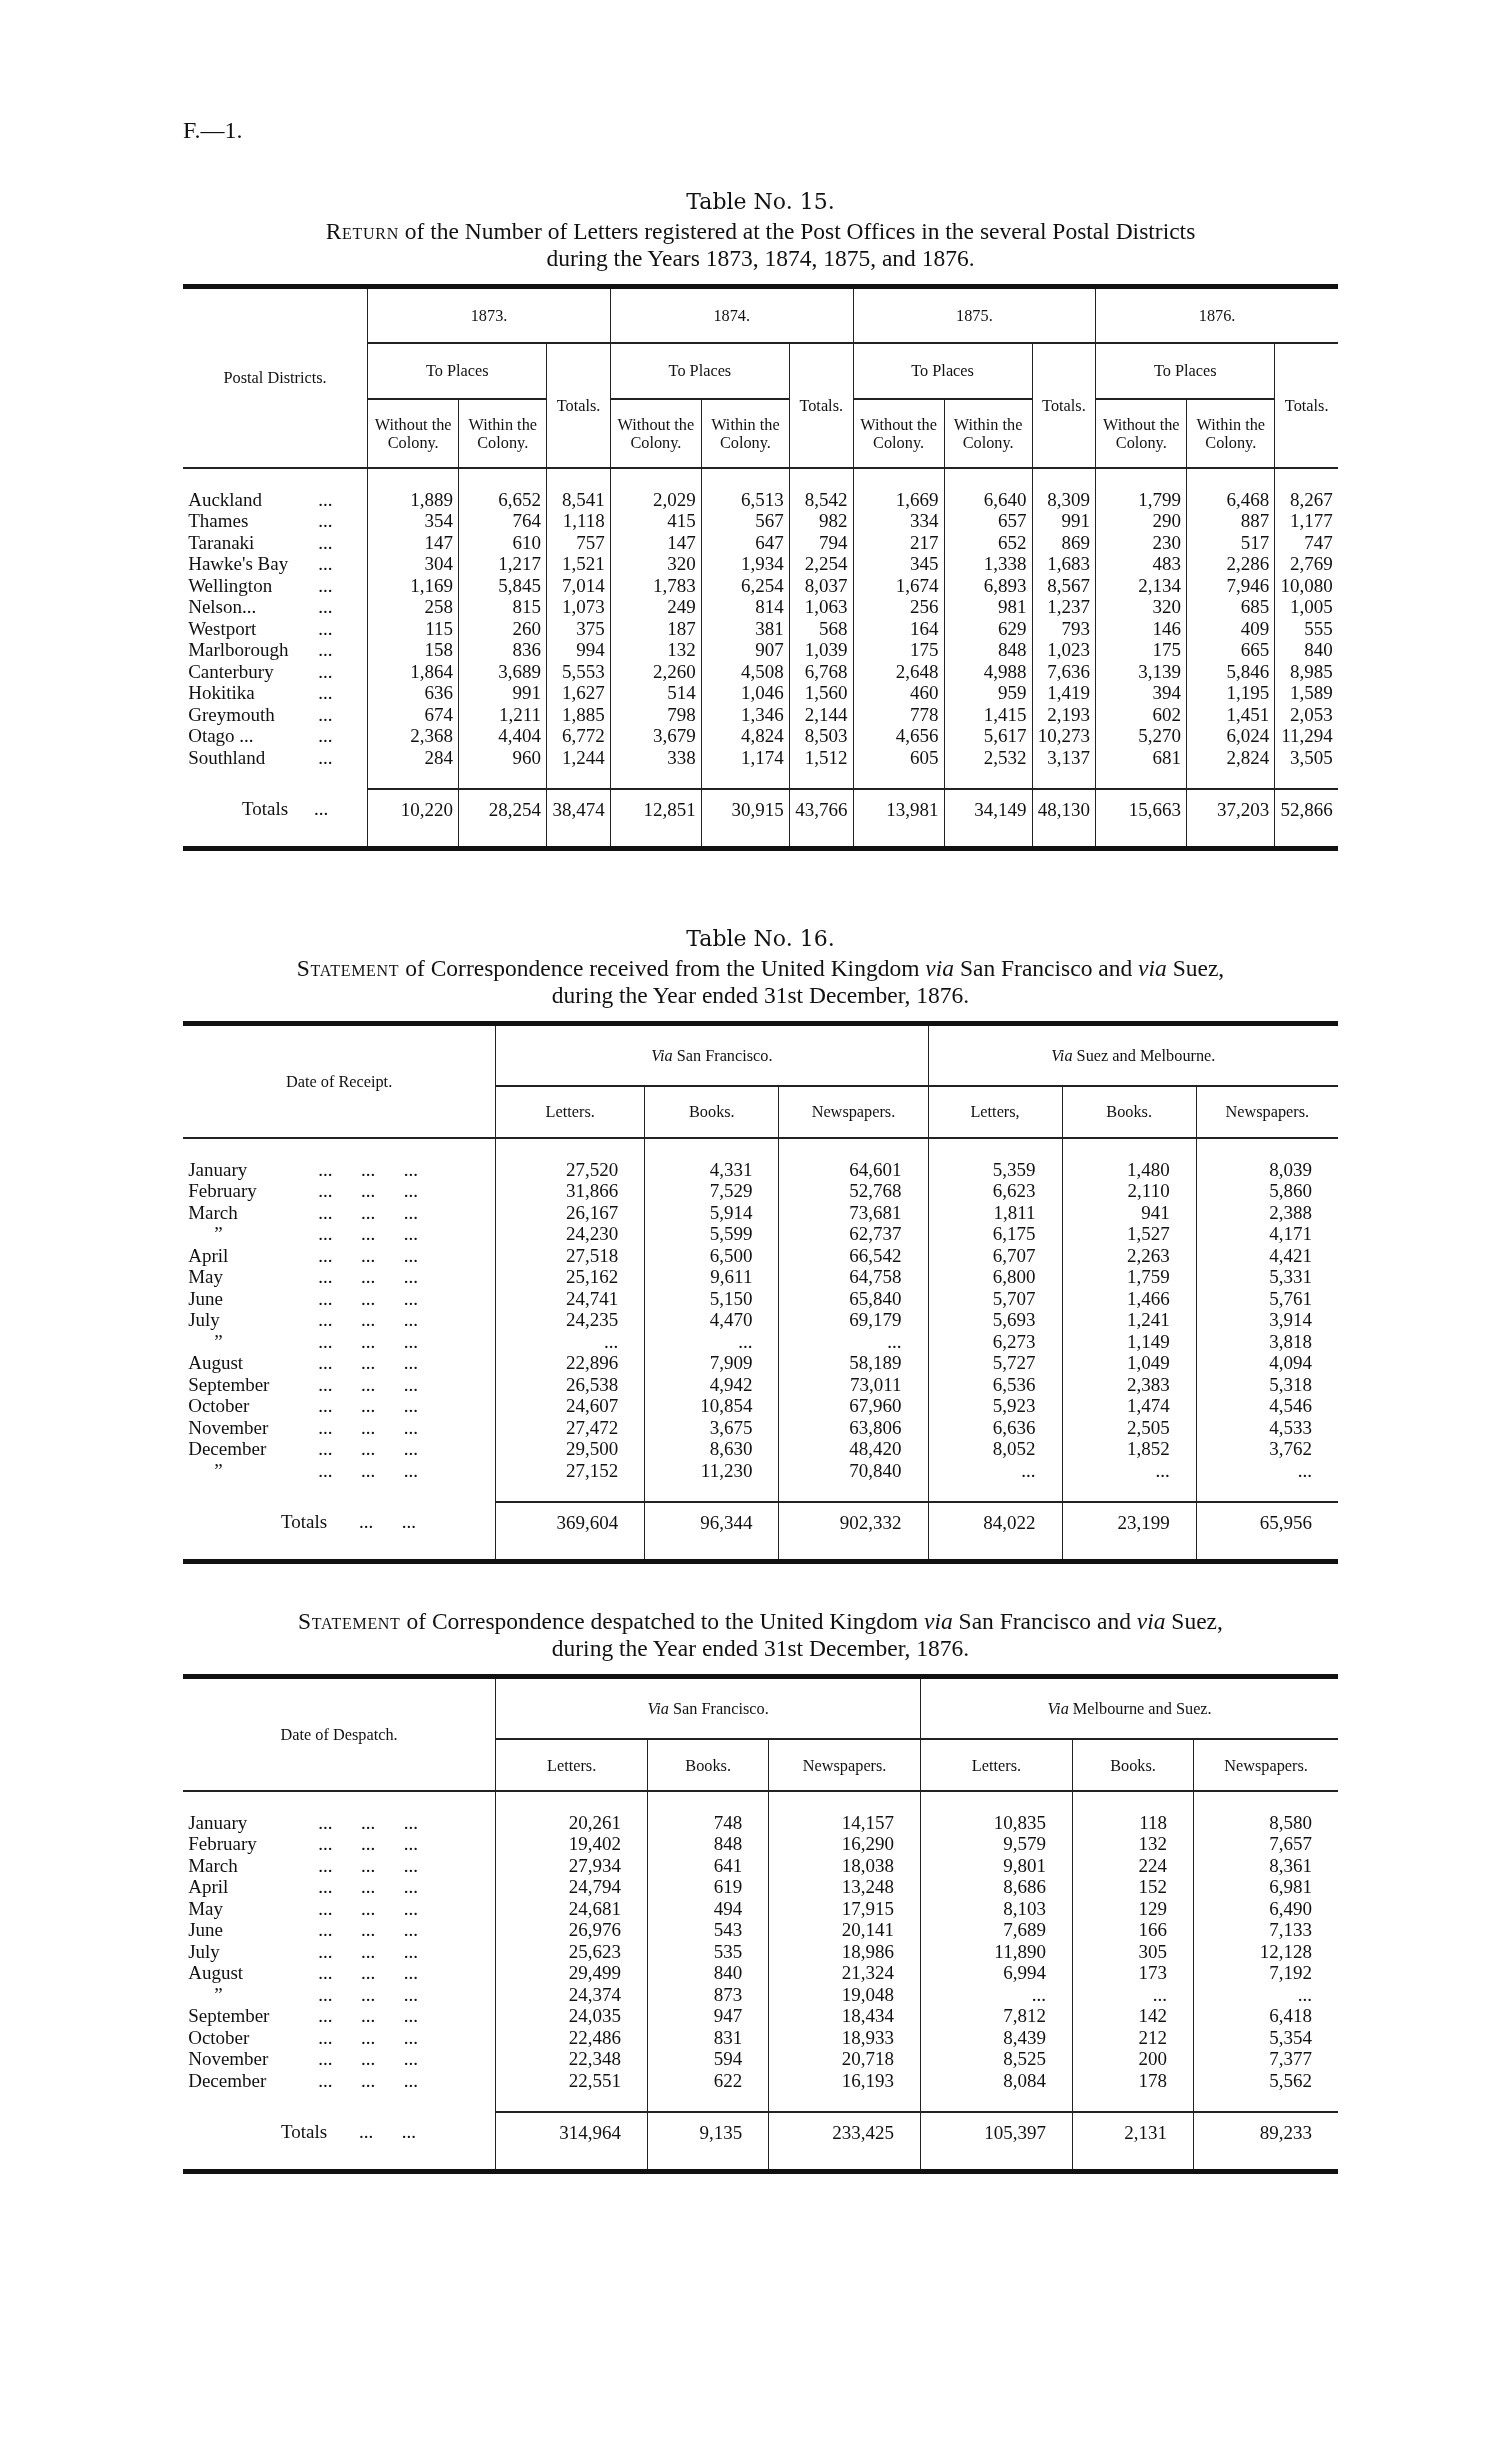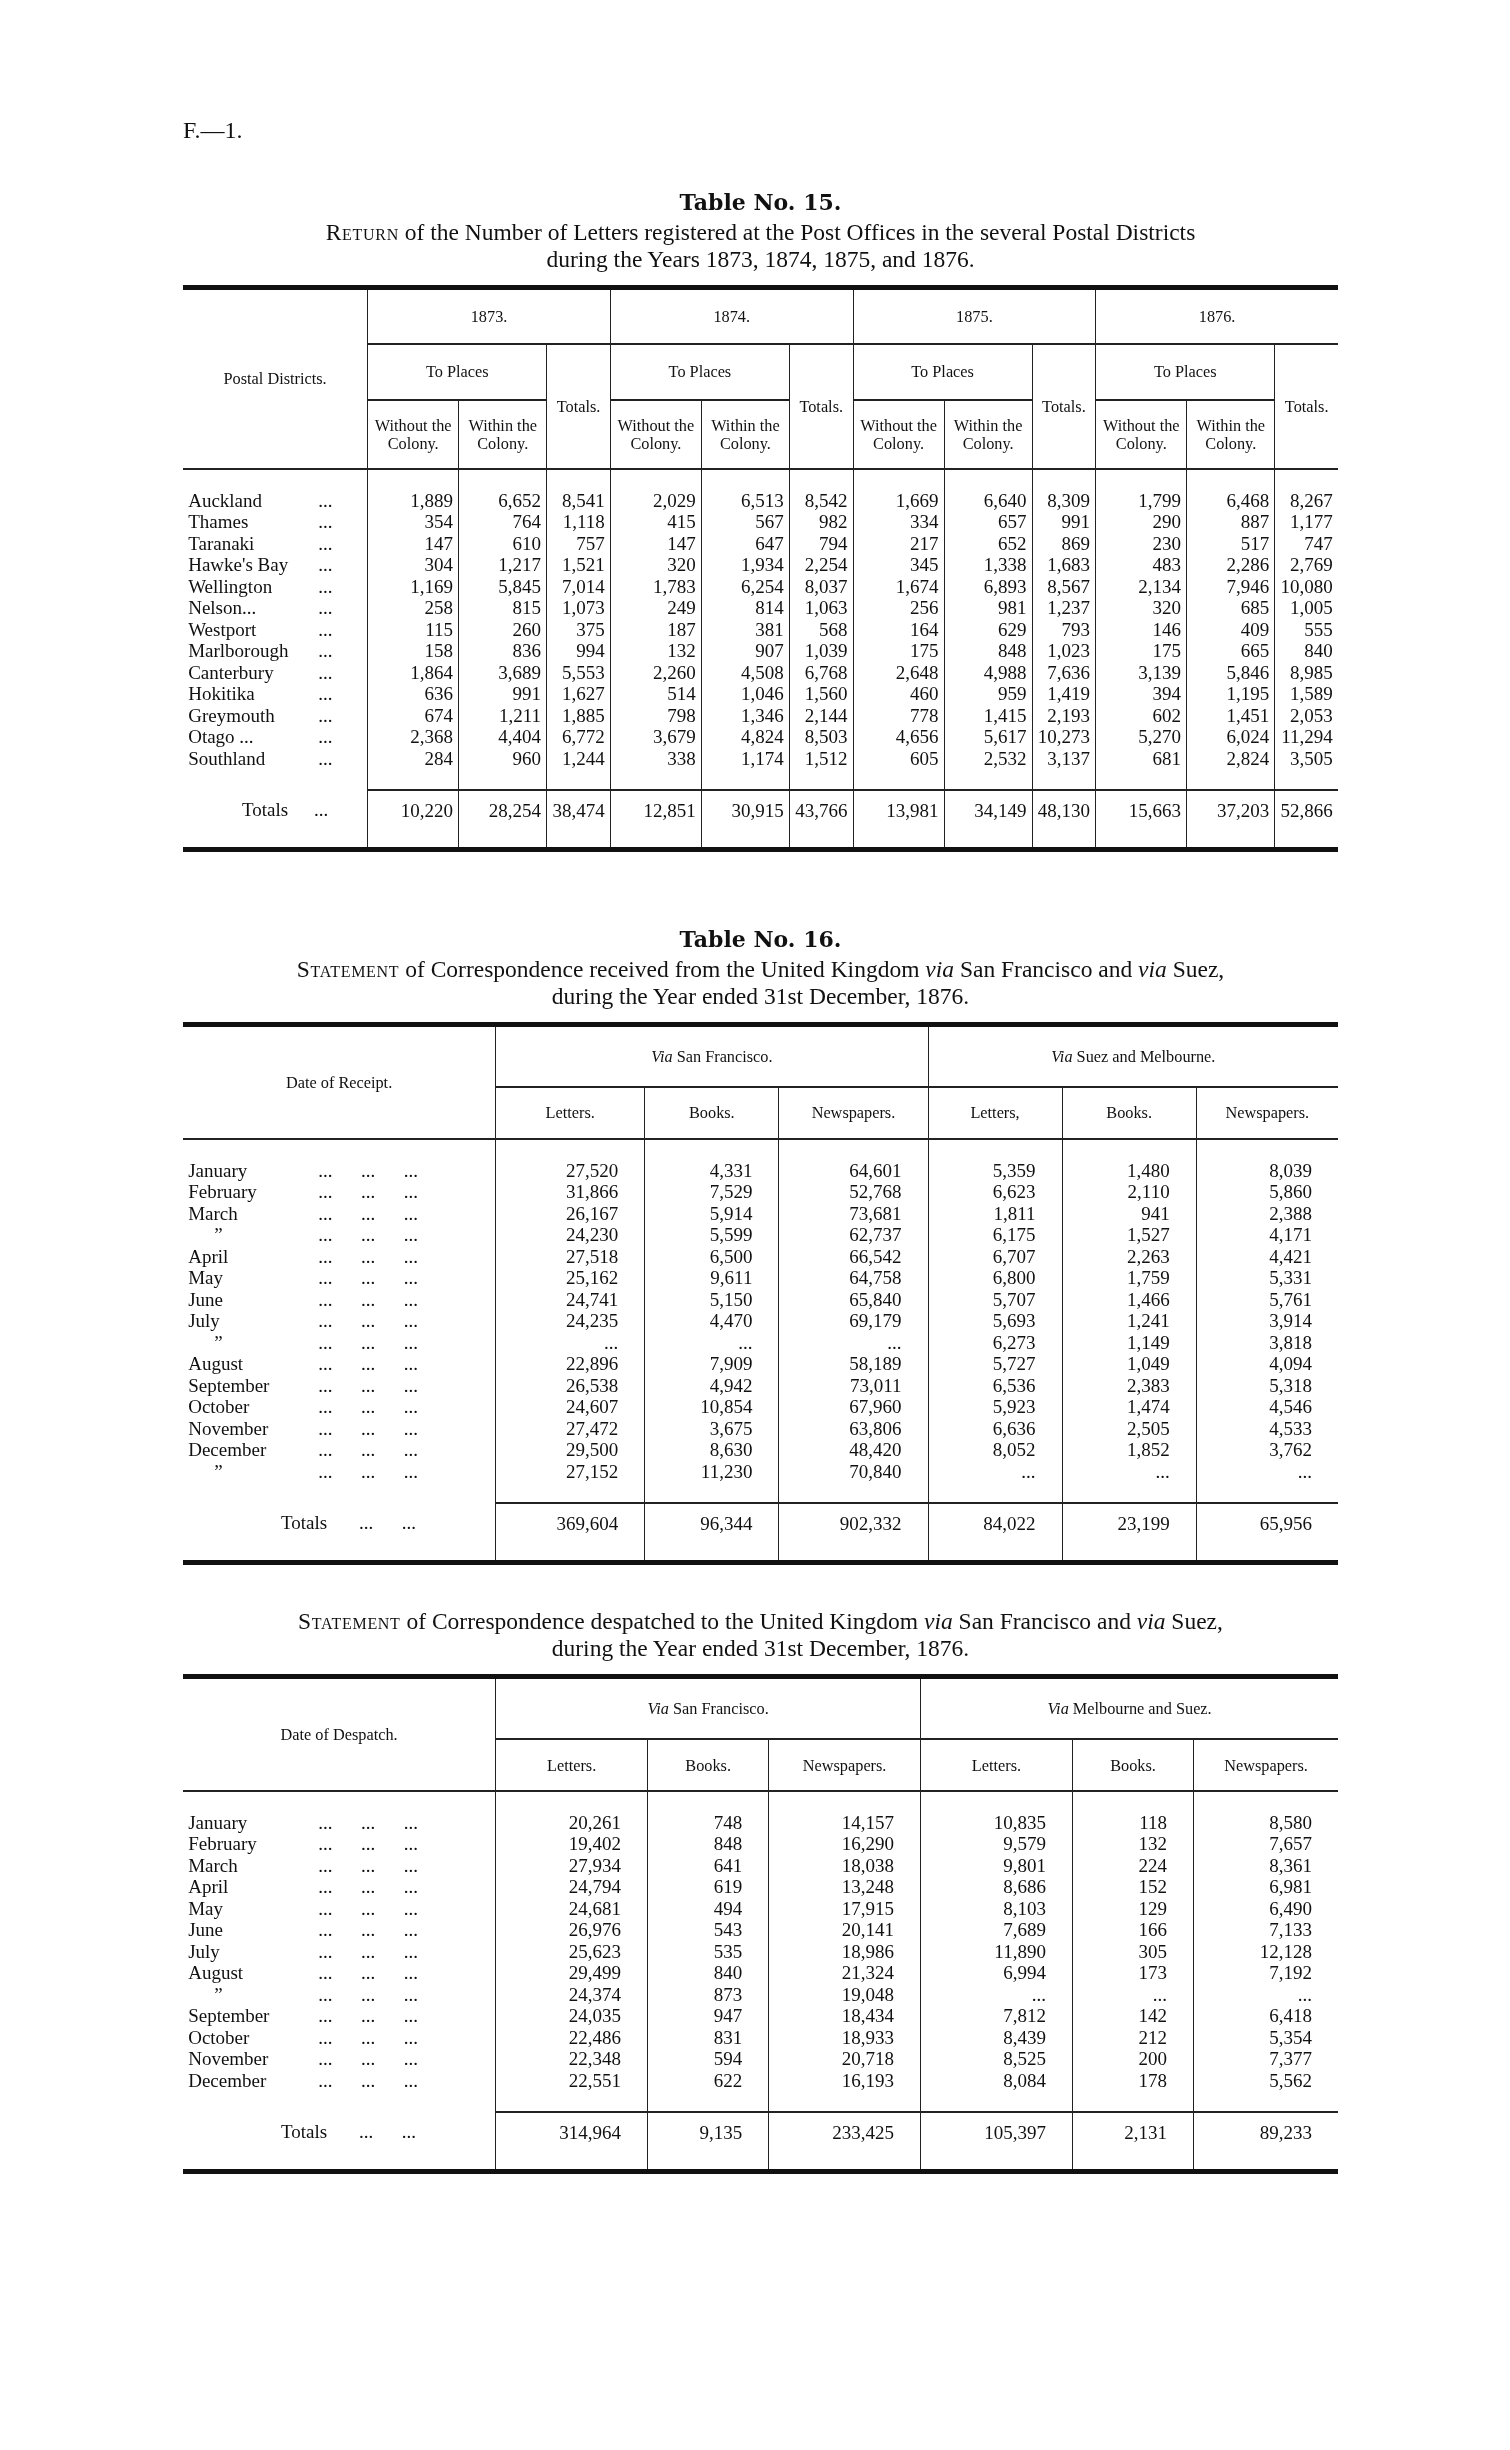--- a/index.html
+++ b/index.html
@@ -1,21 +1,21 @@
 <!DOCTYPE html>
 <html style="font-size:10.4px"><head>
 <meta charset="utf-8">
 <style>
   html, body { margin: 0; padding: 0; background: #ffffff; }
   body { width: 1510px; height: 2450px; position: relative; color: #111; font-family: "Liberation Serif", "DejaVu Serif", serif; }
   .page-hdr { position: absolute; top: 117px; left: 183px; right: 176px; height: 39px; font-size: 24px; }
   .page-hdr .left { position: absolute; left: 0; top: 0; }
   .page-hdr .center { position: absolute; left: 0; right: 0; text-align: center; top: 0; }
   .tblock { position: absolute; left: 183px; width: 1155px; }
-  .ttitle { text-align: center; font-weight: bold; font-size: 22px; font-family: "DejaVu Serif", serif; margin-bottom: 3.9px; }
+  .ttitle { text-align: center; font-weight: normal; font-size: 22px; font-family: "DejaVu Serif", serif; margin-bottom: 3.9px; }
   .tsub { text-align: center; font-size: 23.5px; line-height: 27px; }
   .sc { font-variant: small-caps; letter-spacing: 0.7px; text-align: right; }
   .it { font-style: italic; }
   table { border-collapse: collapse; width: 100%; font-size: 19px; }
   .thickrule { border-top: 5.9px solid #111; }
   .bottomrule { border-bottom: 5.9px solid #111; }
   th { font-weight: normal; font-size: 16.3px; line-height: 17.6px; padding: 3.9px 2.6px; text-align: center; }
   td { padding: 0 5.2px; line-height: 21.5px; white-space: nowrap; }
   .vl { border-left: 1.3px solid #222; }
   .hl { border-bottom: 2px solid #222; }

